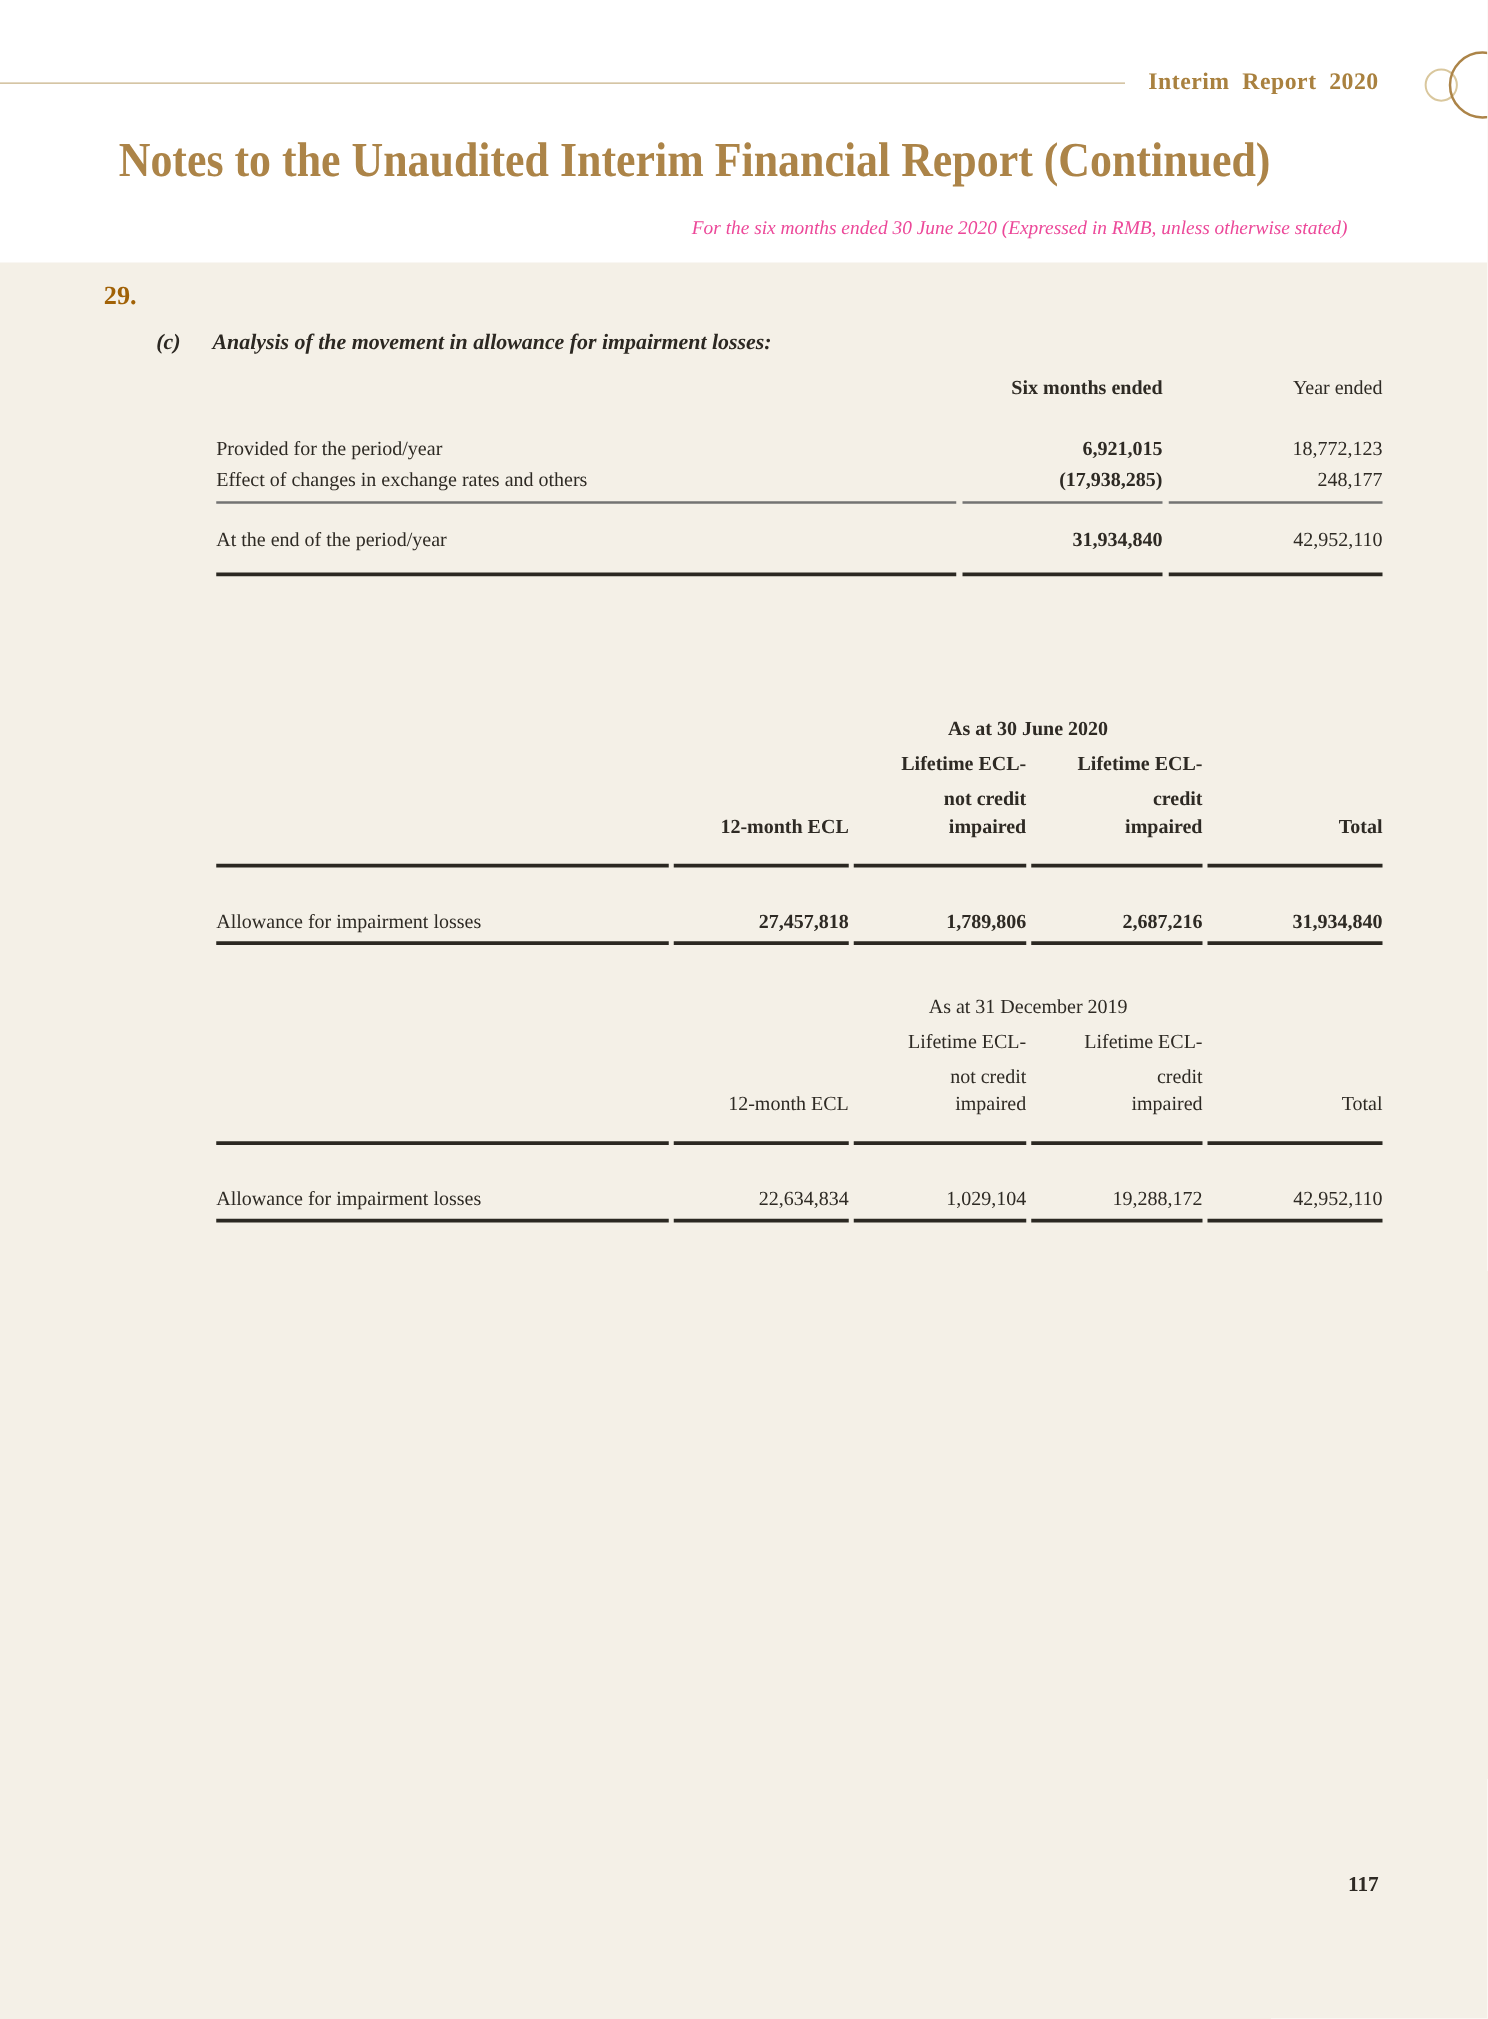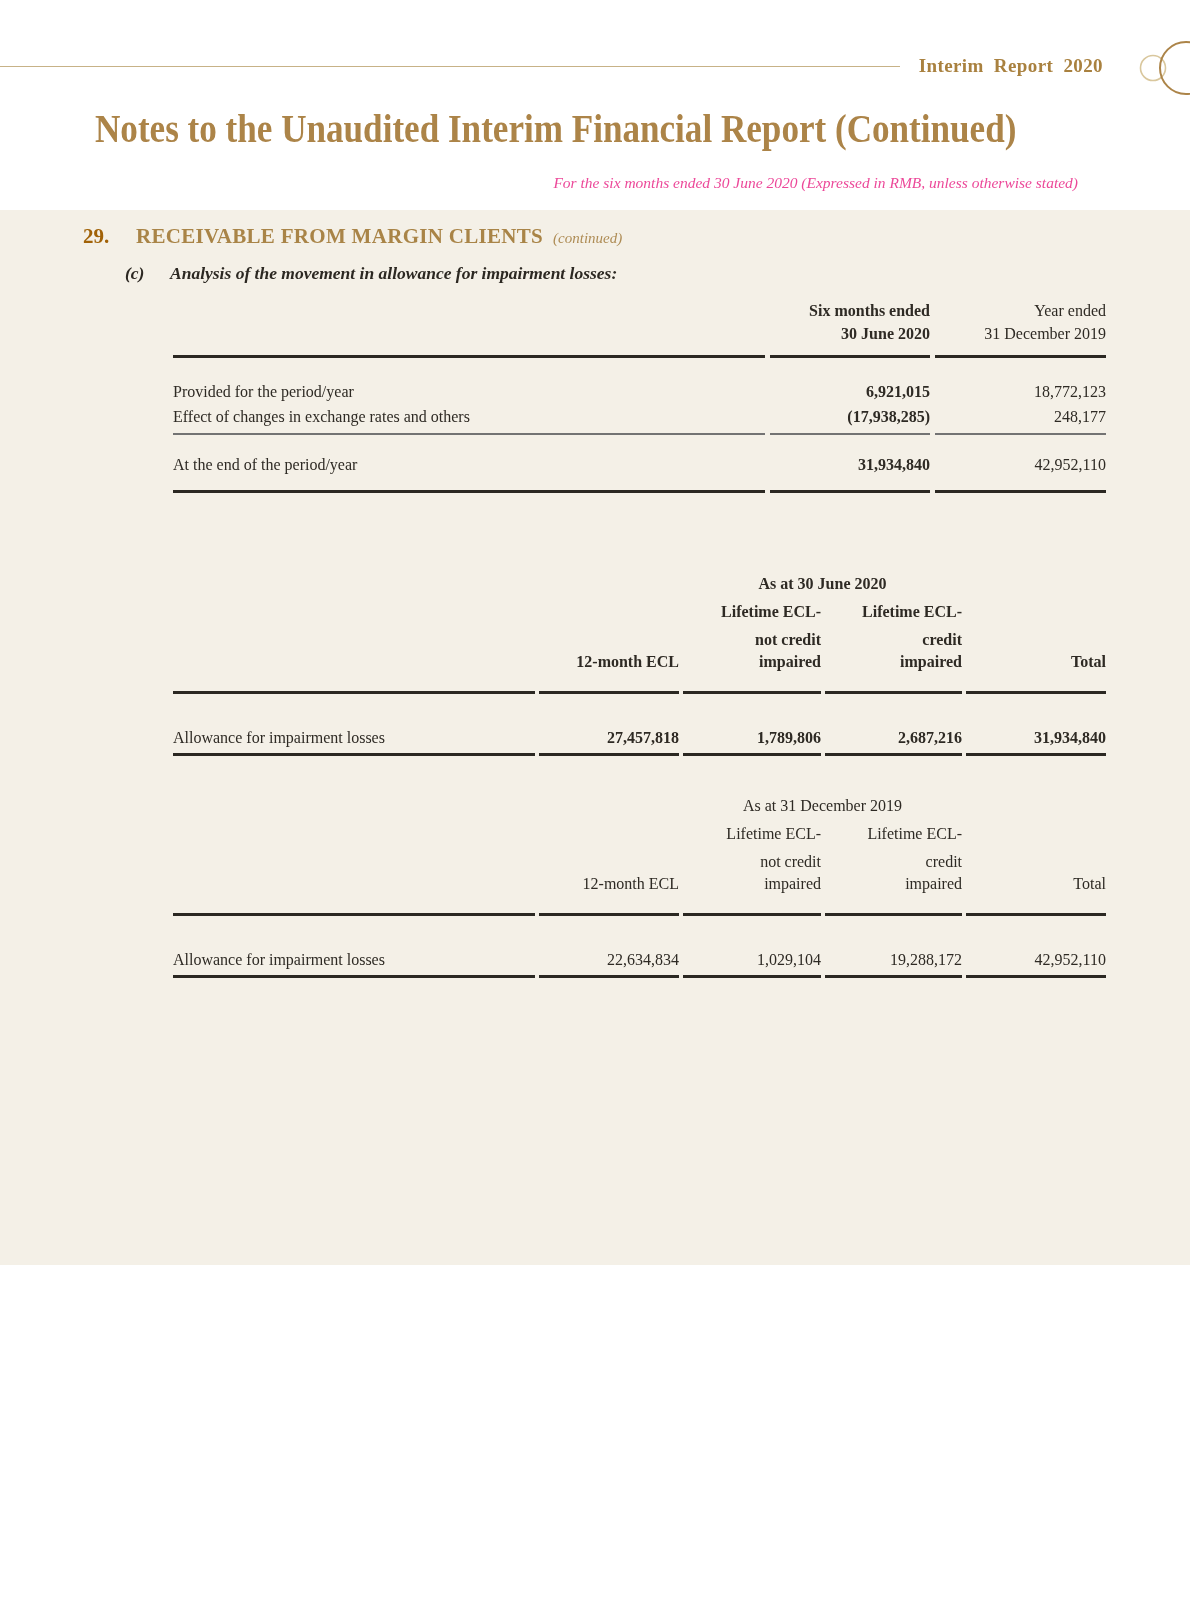--- a/index.html
+++ b/index.html
@@ -2,21 +2,21 @@
 <html><head>
 <meta charset="utf-8">
 <style>
   html,body{margin:0;padding:0;}
   body{
     width:1190px;height:1615px;
     font-family:"Liberation Serif","DejaVu Serif",serif;
     background:#ffffff;
   }
   .page{
-    position:relative;width:1190px;height:1265px;
+    position:relative;width:1190px;height:1615px;
     background:#ffffff;overflow:hidden;
   }
   
   .top-band{position:absolute;top:0;left:0;width:1190px;height:210px;background:#ffffff;}
   .hairline{position:absolute;top:66px;left:0;width:900px;height:1px;background:#c7b287;}
   .report-label{
     position:absolute;top:55px;right:87px;
     font-size:19px;font-weight:bold;color:#a9813f;
     letter-spacing:0.4px;word-spacing:5px;white-space:nowrap;
   }
@@ -70,49 +70,39 @@
       <circle cx="25" cy="28" r="12.5" fill="none" stroke="#d9c79d" stroke-width="1.6"></circle>
       <circle cx="58" cy="28" r="26" fill="none" stroke="#ac8448" stroke-width="2"></circle>
     </svg>
     <h1 class="doc-title">Notes to the Unaudited Interim Financial Report (Continued)</h1>
     <div class="doc-subtitle">For the six months ended 30 June 2020 (Expressed in RMB, unless otherwise stated)</div>
   </div>
 
   <div class="body-band">
 
     <div class="sec-num">29.</div>
-    <div class="sec-title">
-      <span>RECEIVABLE FROM MARGIN CLIENTS</span><span class="sec-cont">(continued)</span>
-    </div>
     <div class="sub-letter">(c)</div>
     <div class="sub-title">Analysis of the movement in allowance for impairment losses:</div>
 
     <table class="t1">
       <colgroup>
         <col style="width:592px">
           <col style="width:5px">
           <col style="width:160px">
           <col style="width:5px">
           <col style="width:171px">
       </colgroup>
       <tbody>
           <tr class="h28">
         <td class="lab"></td>
         <td></td>
         <td class="bold">Six months ended</td>
         <td></td>
         <td>Year ended</td>
       </tr>
-      <tr class="h28 pb12">
-        <td class="lab bb3"></td>
-        <td></td>
-        <td class="bold bb3">30 June 2020</td>
-        <td></td>
-        <td class="bb3">31 December 2019</td>
-      </tr>
       <tr class="sp21">
             <td colspan="5"></td>
           </tr>
       <tr class="h28">
         <td class="lab">Provided for the period/year</td>
         <td></td>
         <td class="bold">6,921,015</td>
         <td></td>
         <td>18,772,123</td>
       </tr>

